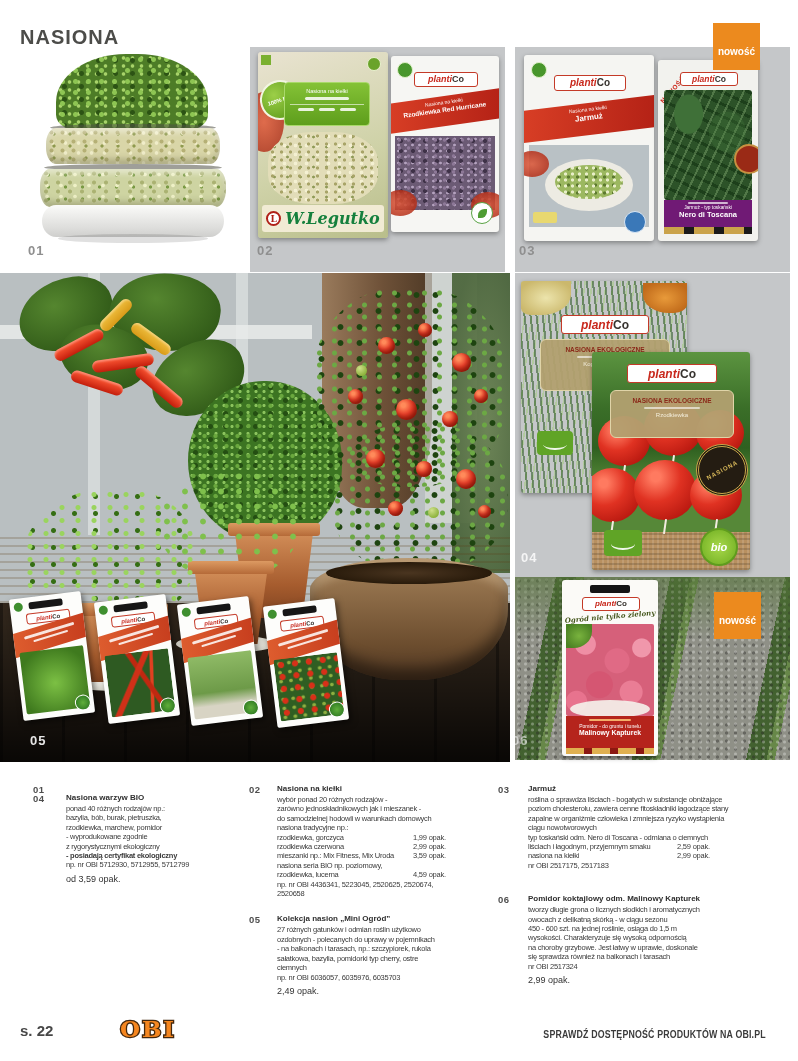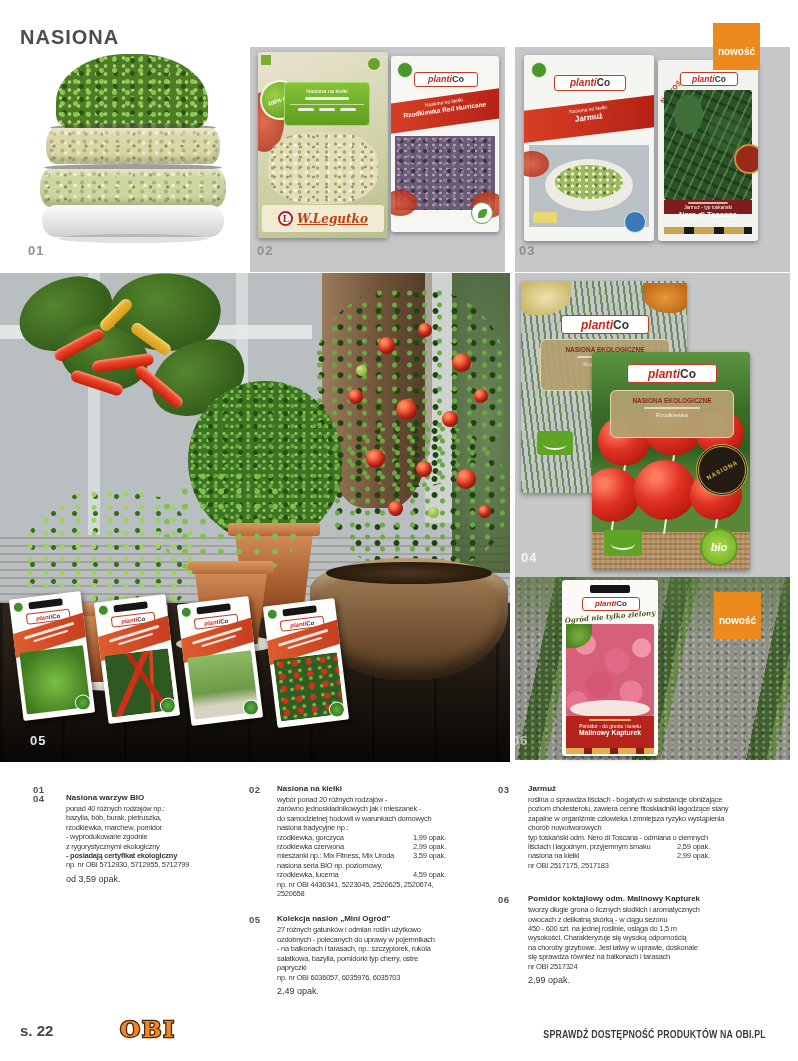--- a/index.html
+++ b/index.html
@@ -69,21 +69,21 @@
   .p02l-cols{display:flex;justify-content:center;gap:5px;}
   .p02l-cols .skel{width:16px;height:2.5px;margin:0;}
   .p02l-photo{left:10px;top:80px;width:110px;height:72px;border-radius:40%;
     background-color:#e2ddb8;
     background-image:radial-gradient(circle,#a8a468 1.2px,transparent 2px),radial-gradient(circle,#f4f0d2 1.4px,transparent 2.2px),radial-gradient(circle,#8f9a58 1px,transparent 1.8px);
     background-size:9px 8px,11px 9px,13px 10px;}
   .legutko-band{left:4px;top:153px;width:122px;height:27px;border-radius:3px;background:#f1ebd4;
     display:flex;align-items:center;justify-content:center;gap:4px;}
   .leg-l{width:15px;height:15px;border-radius:50%;background:#fff;border:2px solid #b02018;color:#b02018;
     font-family:"DejaVu Serif",serif;font-weight:bold;font-size:9px;display:flex;align-items:center;justify-content:center;box-sizing:border-box;}
-  .leg-name{font-family:"DejaVu Serif",serif;font-style:italic;font-weight:bold;font-size:12px;color:#c2410c;text-decoration:underline;}
+  .leg-name{font-family:"DejaVu Serif",serif;font-style:italic;font-weight:bold;font-size:16px;color:#15803d;}
 
   
   .p02r{left:391px;top:56px;width:108px;height:176px;background:#f6f6f3;}
   .p03l{left:524px;top:55px;width:130px;height:186px;background:#f5f5f2;}
   .eu-dot{position:absolute;width:14px;height:14px;border-radius:50%;background:#48962c;border:1px solid #dff0c8;}
   .band-line1{font-size:5px;margin-top:3px;opacity:.95;}
   .band-line2{font-size:6.5px;font-weight:bold;margin-top:1px;}
   .p02r-photo{left:4px;top:80px;width:100px;height:74px;background-color:#6b5a74;
     background-image:radial-gradient(circle,#8d7897 1.3px,transparent 2.1px),radial-gradient(circle,#3f3248 1.6px,transparent 2.4px),radial-gradient(circle,#b4a2be 1px,transparent 1.7px);
     background-size:9px 8px,12px 10px,7px 6px;}
@@ -104,21 +104,21 @@
   .nowosc-diag{position:absolute;left:-2px;top:26px;color:#cc2418;font-weight:bold;font-size:6.5px;
     transform:rotate(-48deg);letter-spacing:.5px;}
   .p03r-photo{left:6px;top:30px;width:88px;height:110px;border-radius:3px;
     background-color:#2c5228;
     background-image:radial-gradient(ellipse at 28% 22%,#3f7038 0 14px,transparent 15px),
       radial-gradient(ellipse at 72% 38%,#48804040 0 18px,transparent 19px),
       repeating-linear-gradient(115deg,rgba(150,190,130,.35) 0 2px,transparent 2px 9px),
       repeating-linear-gradient(25deg,rgba(10,40,10,.45) 0 3px,transparent 3px 11px);}
   .p03r-seal{position:absolute;right:-6px;top:84px;width:26px;height:26px;border-radius:50%;
     background:#9a2a16;border:2px solid #c89040;}
-  .p03r-band{left:6px;top:140px;width:88px;height:14px;background:#7f1d1d;color:#fff;text-align:center;position:absolute;}
+  .p03r-band{left:6px;top:140px;width:88px;height:27px;background:#701a75;color:#fff;text-align:center;position:absolute;}
   .p03r-band .skel{width:40px;height:2px;margin:2px auto 0;opacity:.8;}
   .p03r-band .l1{font-size:4.8px;margin-top:1px;}
   .p03r-band .l2{font-size:7.5px;font-weight:bold;}
   .p03r-strip{left:6px;top:167px;width:88px;height:7px;position:absolute;background:#1a1a1a;
     background-image:repeating-linear-gradient(90deg,#caa34a 0 20px,#1a1a1a 20px 30px);}
 
   
   .main-photo{left:0;top:273px;width:510px;height:489px;background:#b9bfc1;overflow:hidden;}
   .mp-framebar-h{left:0;top:52px;width:312px;height:14px;background:#e9ebea;opacity:.85;}
   .mp-framebar-v{background:#e0e4e3;opacity:.7;}
@@ -597,35 +597,35 @@
         </div>
       </div>
       <div class="desc-block">
         <div class="desc-num">05</div>
         <div class="desc-body">
           <div class="desc-title">Kolekcja nasion „Mini Ogród”</div>
           <div class="drow"><span>27 różnych gatunków i odmian roślin użytkowo</span></div>
           <div class="drow"><span>ozdobnych - polecanych do uprawy w pojemnikach</span></div>
           <div class="drow"><span>- na balkonach i tarasach, np.: szczypiorek, rukola</span></div>
           <div class="drow"><span>sałatkowa, bazylia, pomidorki typ cherry, ostre</span></div>
-          <div class="drow"><span>papryczki</span></div>
+          <div class="drow"><span>ciemnych</span></div>
           <div class="drow"><span>np. nr OBI 6036057, 6035976, 6035703</span></div>
           <div class="desc-price">2,49 opak.</div>
         </div>
       </div>
     </div>
   <div class="desc-col c3">
       <div class="desc-block">
         <div class="desc-num">03</div>
         <div class="desc-body">
           <div class="desc-title">Jarmuż</div>
           <div class="drow"><span>roślina o sprawdza liściach - bogatych w substancje obniżające</span></div>
           <div class="drow"><span>poziom cholesterolu, zawiera cenne fitoskładniki łagodzące stany</span></div>
           <div class="drow"><span>zapalne w organiźmie człowieka i zmniejsza ryzyko wystąpienia</span></div>
-          <div class="drow"><span>chorób nowotworowych</span></div>
+          <div class="drow"><span>ciągu nowotworowych</span></div>
           <div class="drow"><span>typ toskański odm. Nero di Toscana - odmiana o ciemnych</span></div>
           <div class="drow"><span>liściach i łagodnym, przyjemnym smaku</span><span class="pr">2,59 opak.</span></div>
           <div class="drow"><span>nasiona na kiełki</span><span class="pr">2,99 opak.</span></div>
           <div class="drow"><span>nr OBI 2517175, 2517183</span></div>
         </div>
       </div>
       <div class="desc-block">
         <div class="desc-num">06</div>
         <div class="desc-body">
           <div class="desc-title">Pomidor koktajlowy odm. Malinowy Kapturek</div>

